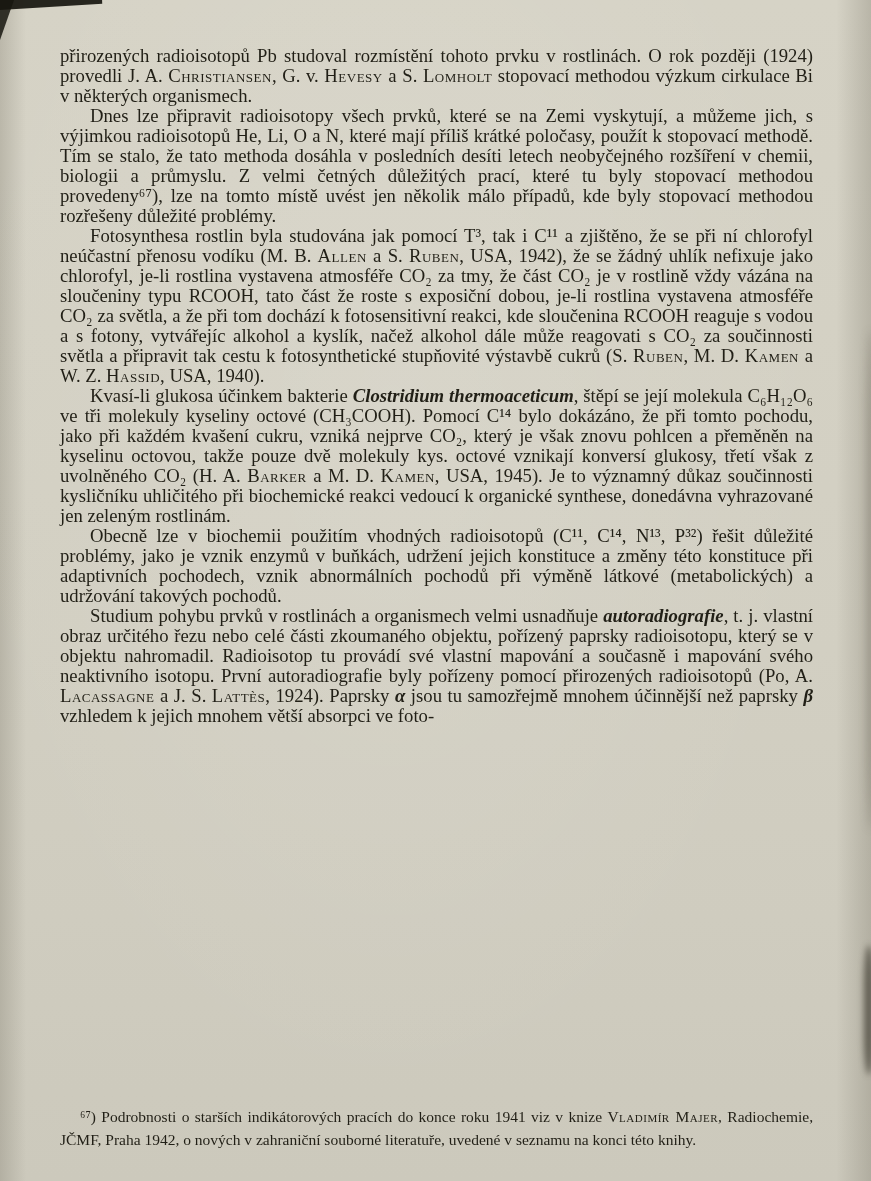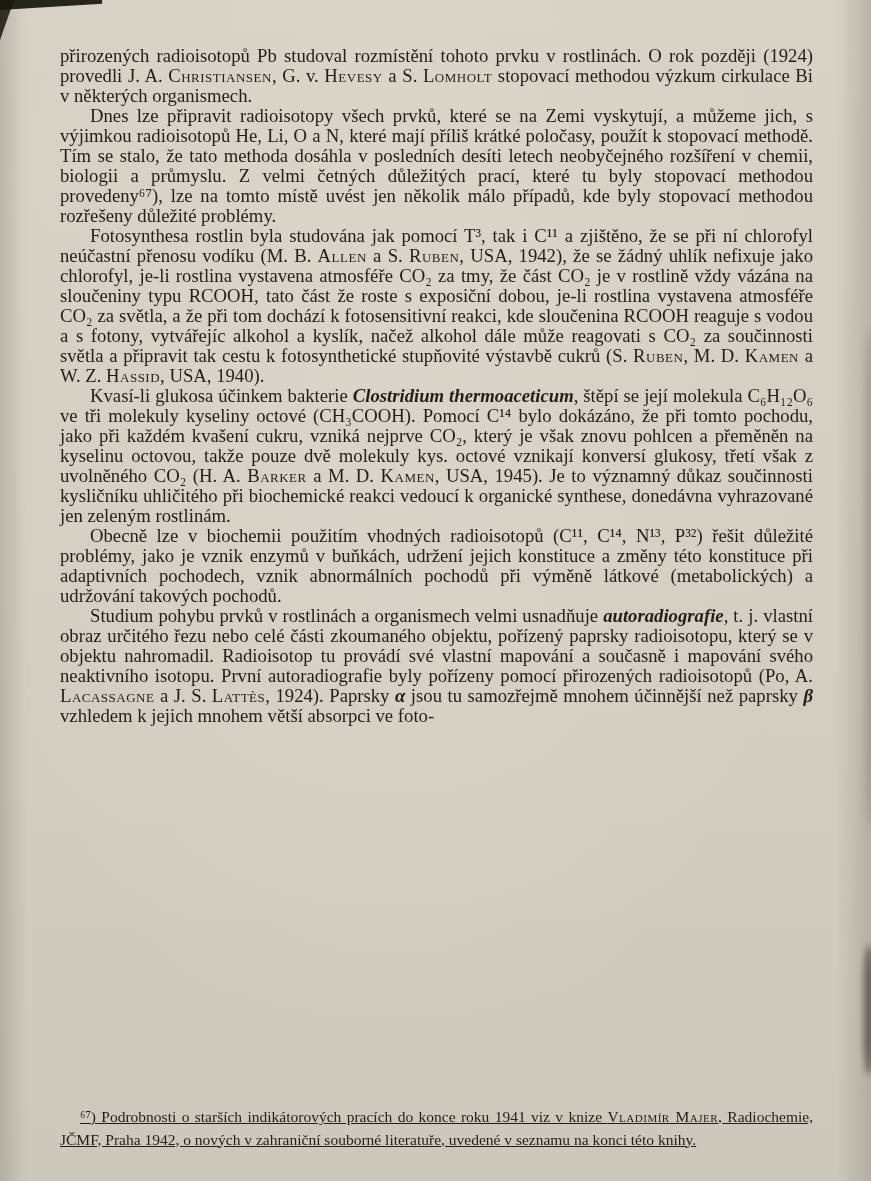--- a/index.html
+++ b/index.html
@@ -52,21 +52,20 @@
     left: 60px;
     top: 1106px;
     width: 753px;
     font-size: 15.5px;
     line-height: 22.5px;
     text-align: justify;
   }
   .footnote-block p {
     margin: 0;
     text-indent: 20px;
-    text-decoration: underline;
   }
   
   .artifact-topline {
     position: absolute;
     top: -5px;
     left: -8px;
     width: 110px;
     height: 12px;
     background: #17160f;
     transform: rotate(-3.5deg);

